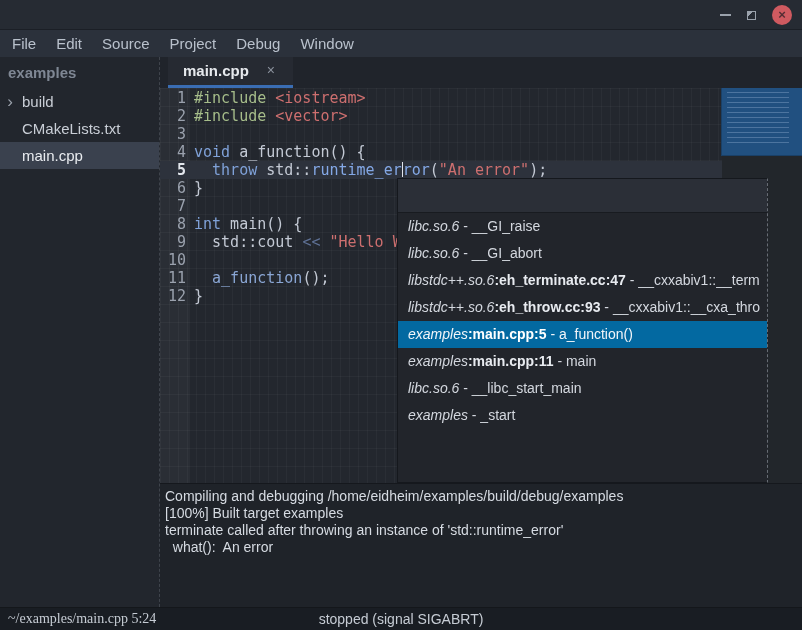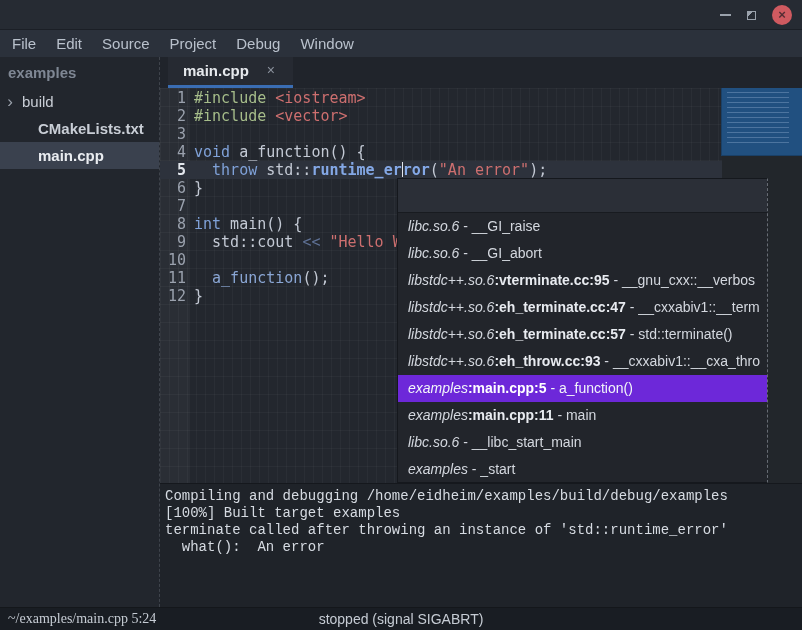--- a/index.html
+++ b/index.html
@@ -27,21 +27,21 @@
   .menu-item { font-size:15px; color:#b9c1cc; padding:0 2px; line-height:27px; }
   
   .sidebar { position:absolute; left:0; top:57px; width:159px; height:550px; background:#22262d; }
   .sidebar-header { height:31px; line-height:31px; padding-left:8px;
     font-size:15px; font-weight:bold; color:#7f8794; }
   .tree-item { height:27px; line-height:27px; font-size:15px; color:#c9ced6;
     display:flex; align-items:center; }
   .tree-item.selected { background:#3a414e; color:#e9ecf0; }
   .tree-chevron { width:20px; text-align:center; color:#9aa1ab; font-size:17px; line-height:25px; }
   .tree-label { padding-left:2px; }
-  .tree-item.no-chevron .tree-label { padding-left:38px;font-weight:bold; }
+  .tree-item.no-chevron .tree-label { padding-left:22px; }
   
   .right-col { position:absolute; left:159px; top:57px; width:643px; height:550px;
     border-left:1px dashed #3f444c; }
   
   .tabbar { position:absolute; left:0; top:0; width:643px; height:31px; background:#20242b; }
   .tab { position:absolute; left:8px; top:0; width:125px; height:31px; background:#262a32;
     border-bottom:3px solid #3a6db3; }
   .tab-label { position:absolute; left:15px; top:0; line-height:28px; font-size:15px;
     font-weight:bold; color:#e6e9ed; }
   .tab-close { position:absolute; right:18px; top:0; line-height:27px; font-size:14px; color:#8b929d; }
@@ -55,46 +55,46 @@
     background-size:9px 18px; }
   .gutter-bg { position:absolute; left:0; top:0; width:30px; height:395px;
     background:rgba(255,255,255,0.035); }
   .current-line { position:absolute; left:0; top:73px; width:562px; height:18px; background:#2d323c; }
   .line-num { position:absolute; left:0; width:26px; text-align:right;
     font-family:"DejaVu Sans Mono", monospace; font-size:15px; line-height:18px; color:#9aa1ad; }
   .line-num.current { color:#e2e6ec; font-weight:bold; }
   .code-line { position:absolute; left:34px; height:18px; white-space:pre;
     font-family:"DejaVu Sans Mono", monospace; font-size:15px; line-height:18px; color:#c3c9d4; }
   .seg-kw  { color:#7fa1d8; }
-  .seg-kwb { color:#84a8e6; font-weight:bold; }
+  .seg-kwb { color:#84a8e6; font-weight:normal; }
   .seg-str { color:#cd6f6f; }
   .seg-pre { color:#a6bd8a; }
   .seg-op  { color:#5f7195; }
   .seg-call{ color:#8aa6d4; }
   .cursor { display:inline-block; width:1px; height:15px; background:#e2e6ec; vertical-align:-2px; }
   
   .overview-box { position:absolute; right:0; top:-1px; width:82px; height:69px;
     background:#215080; border-left:1px solid #1a4067; border-bottom:1px solid #1a4067; }
   .overview-lines { position:absolute; left:5px; right:5px; top:5px; bottom:8px;
     background:repeating-linear-gradient(to bottom, rgba(190,210,240,0.28) 0 1px, transparent 1px 5px);
     width:62px; }
   
   .popup { position:absolute; left:237px; top:90px; width:371px; height:305px;
     background:#22252b; border:1px solid #15181d; border-right:1px dashed #676c74; }
   .popup-search { height:34px; background:#2b2f37; border-bottom:1px solid #181b20; }
   .pt-row { height:27px; line-height:27px; padding-left:10px; font-size:14px; color:#d4d8df;
     white-space:nowrap; overflow:hidden; }
-  .pt-row.selected { background:#6d28d9; color:#f2f5f9; }
+  .pt-row.selected { background:#0369a1; color:#f2f5f9; }
   .part-lib { font-style:italic; }
   .part-loc { font-weight:bold; color:#e8ebf0; }
   .pt-row.selected .part-loc { color:#ffffff; }
   
   .terminal { position:absolute; left:0; top:426px; width:643px; height:124px;
     background:#1f2329; border-top:1px solid #15181d; padding:4px 5px; }
-  .term-line { font-family:Liberation Mono, monospace; font-size:14px; line-height:17px;
+  .term-line { font-family:Liberation Sans, sans-serif; font-size:14px; line-height:17px;
     color:#d6dbe2; white-space:pre; }
   
   .statusbar { position:absolute; left:0; top:607px; width:802px; height:23px;
     background:#191d23; border-top:1px solid #14171b; }
   .status-left { position:absolute; left:8px; top:0; line-height:22px; font-size:14px; color:#c6ccd4;font-family:Liberation Serif, serif; }
   .status-center { position:absolute; left:0; right:0; top:0; text-align:center;
     line-height:22px; font-size:14px; color:#c6ccd4; }
 </style>
 </head>
 <body>
@@ -177,23 +177,21 @@
     </div>
     <div class="overview-box">
       <div class="overview-lines"></div>
     </div>
 
     <div class="popup">
       <div class="popup-search"></div>
       <div id="popup-list">
           <div class="pt-row"><span class="part-lib">libc.so.6</span><span> - __GI_raise</span></div>
           <div class="pt-row"><span class="part-lib">libc.so.6</span><span> - __GI_abort</span></div>
-          <div class="pt-row"><span class="part-lib">libstdc++.so.6</span><span class="part-loc">:vterminate.cc:95</span><span> - __gnu_cxx::__verbos</span></div>
           <div class="pt-row"><span class="part-lib">libstdc++.so.6</span><span class="part-loc">:eh_terminate.cc:47</span><span> - __cxxabiv1::__term</span></div>
-          <div class="pt-row"><span class="part-lib">libstdc++.so.6</span><span class="part-loc">:eh_terminate.cc:57</span><span> - std::terminate()</span></div>
           <div class="pt-row"><span class="part-lib">libstdc++.so.6</span><span class="part-loc">:eh_throw.cc:93</span><span> - __cxxabiv1::__cxa_thro</span></div>
           <div class="pt-row selected"><span class="part-lib">examples</span><span class="part-loc">:main.cpp:5</span><span> - a_function()</span></div>
           <div class="pt-row"><span class="part-lib">examples</span><span class="part-loc">:main.cpp:11</span><span> - main</span></div>
           <div class="pt-row"><span class="part-lib">libc.so.6</span><span> - __libc_start_main</span></div>
           <div class="pt-row"><span class="part-lib">examples</span><span> - _start</span></div>
         </div>
     </div>
   </div>
 
   <div class="terminal" id="terminal">

